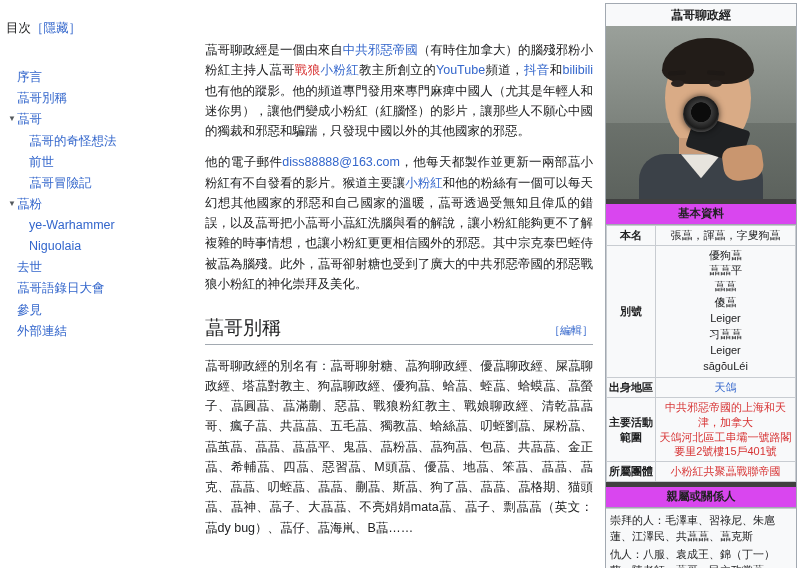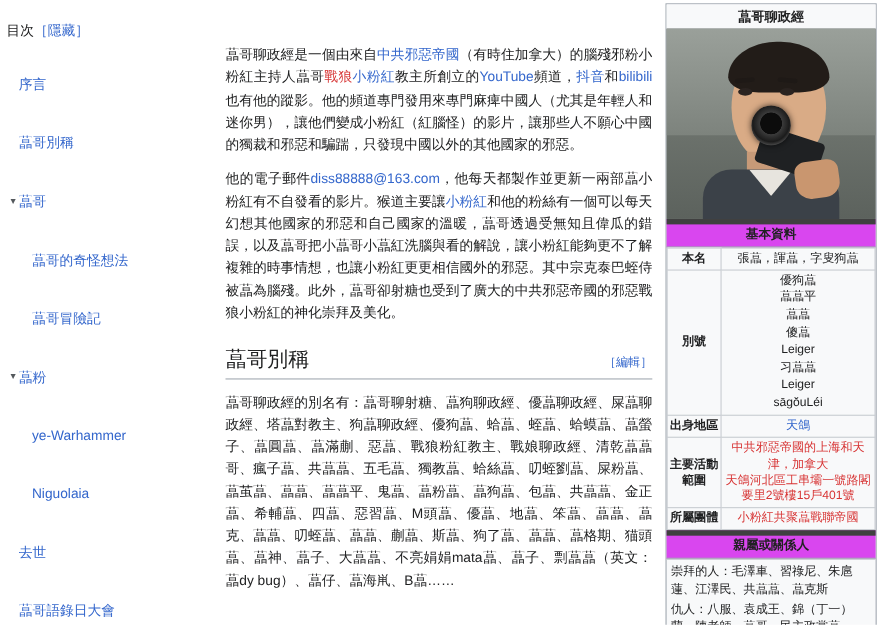--- a/index.html
+++ b/index.html
@@ -39,21 +39,20 @@
   .toc-head .t {
     color: #202122;
   }
   .toc-head .b {
     color: #3366cc;
   }
   .toc-item {
     padding: 4px 0 4px 0;
     white-space: nowrap;
     color: #3366cc;
-    margin-top: 32px;
   }
   .toc-item.lvl0 { padding-left: 2px; }
   .toc-item.lvl1 { padding-left: 14px; }
   .toc-item .arrow {
     display: inline-block;
     width: 9px;
     color: #54595d;
     font-size: 8px;
     transform: translateY(-2px);
   }
@@ -265,20 +264,21 @@
 
   <nav class="toc">
     <div class="toc-head">
       <span class="t">目次</span><span class="b">［</span><span class="b">隱藏</span><span class="b">］</span>
     </div>
 
     <div class="toc-item lvl0"><span class="arrow"></span><span class="lbl">序言</span></div>
     <div class="toc-item lvl0"><span class="arrow"></span><span class="lbl">蕌哥別稱</span></div>
     <div class="toc-item lvl0"><span class="arrow">▼</span><span class="lbl">蕌哥</span></div>
     <div class="toc-item lvl1"><span class="arrow"></span><span class="lbl">蕌哥的奇怪想法</span></div>
+    <div class="toc-item lvl1"><span class="arrow"></span><span class="lbl">前世</span></div>
     <div class="toc-item lvl1"><span class="arrow"></span><span class="lbl">蕌哥冒險記</span></div>
     <div class="toc-item lvl0"><span class="arrow">▼</span><span class="lbl">蕌粉</span></div>
     <div class="toc-item lvl1"><span class="arrow"></span><span class="lbl">ye-Warhammer</span></div>
     <div class="toc-item lvl1"><span class="arrow"></span><span class="lbl">Niguolaia</span></div>
     <div class="toc-item lvl0"><span class="arrow"></span><span class="lbl">去世</span></div>
     <div class="toc-item lvl0"><span class="arrow"></span><span class="lbl">蕌哥語錄日大會</span></div>
     <div class="toc-item lvl0"><span class="arrow"></span><span class="lbl">參見</span></div>
     <div class="toc-item lvl0"><span class="arrow"></span><span class="lbl">外部連結</span></div>
   </nav>
 

